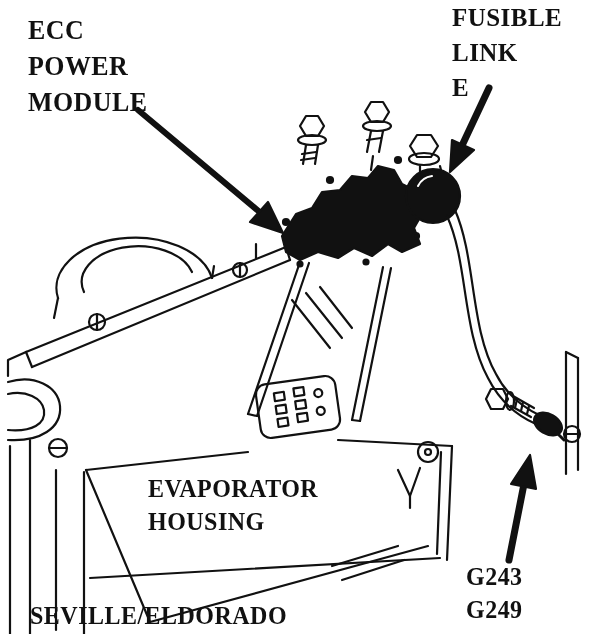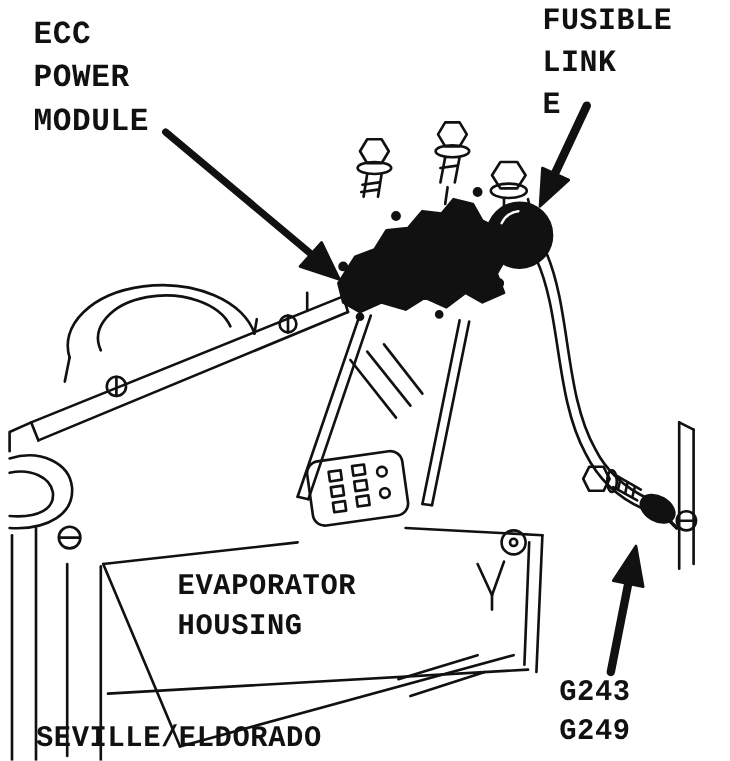--- a/index.html
+++ b/index.html
@@ -6,21 +6,21 @@
     margin: 0;
     padding: 0;
     background: #ffffff;
   }
   .canvas {
     position: relative;
     width: 608px;
     height: 634px;
     background: #ffffff;
     overflow: hidden;
-    font-family: Liberation Mono, monospace;
+    font-family: Liberation Serif, serif;
     color: #111111;
   }
   svg.art {
     position: absolute;
     left: 0;
     top: 0;
   }
   .lbl {
     position: absolute;
     font-weight: 700;

